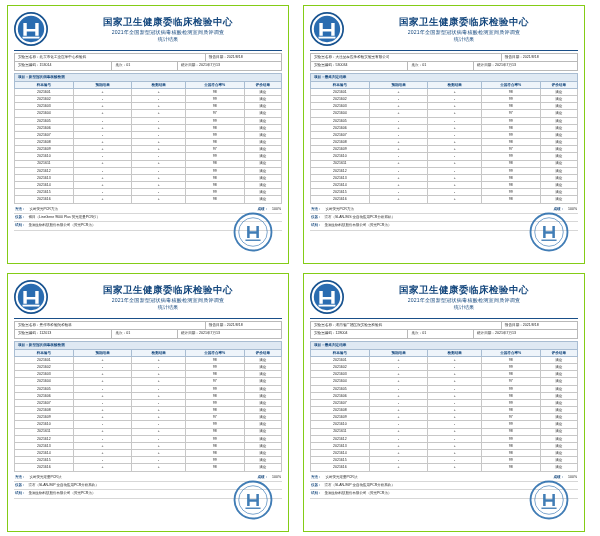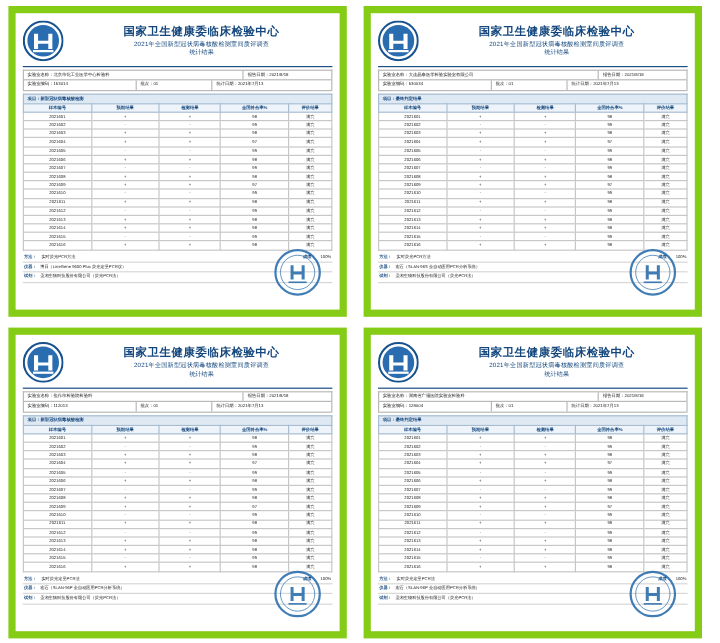--- a/index.html
+++ b/index.html
@@ -16,21 +16,21 @@
     width:600px;height:536px;
   }
   .sheet{
     position:relative;
     box-sizing:border-box;
     padding:5px 7px 4px 7px;
     background:#fff;
     overflow:hidden;
   }
   .sheet-inner{
-    border:6px solid #84cc16;
+    border:1px solid #84cc16;
     box-sizing:border-box;
     width:100%;height:100%;
     padding:4px 6px 3px 6px;
     background:#fff;
     position:relative;
   }
   
   .hdr{
     display:flex;align-items:center;gap:6px;
     padding:2px 0 3px 0;

